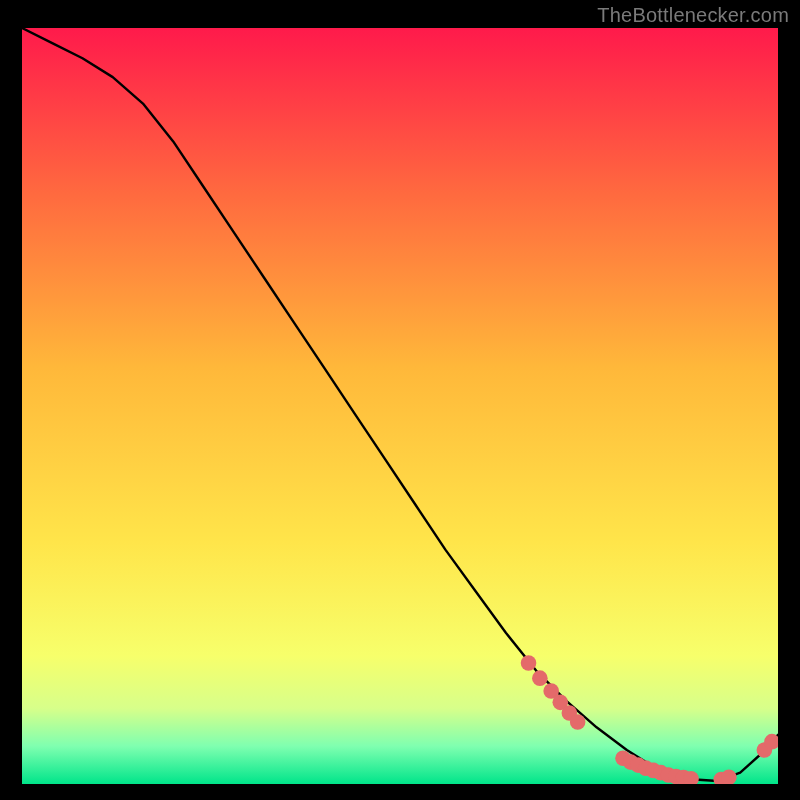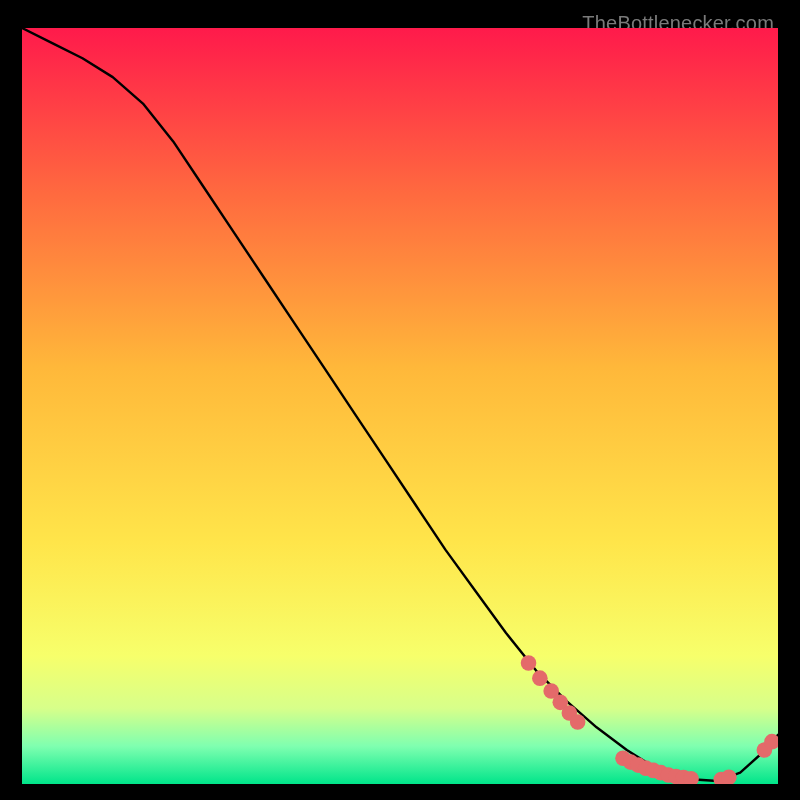--- a/index.html
+++ b/index.html
@@ -12,25 +12,24 @@
     overflow: hidden;
   }
   .wrap {
     position: relative;
     width: 800px;
     height: 800px;
   }
   .attribution {
     position: absolute;
     top: 4px;
-    right: 26px;
+    right: 11px;
     color: #7a7a7a;
     font-size: 20px;
     letter-spacing: 0.2px;
-    margin-top: 8px;
   }
   .plot {
     position: absolute;
     left: 22px;
     top: 28px;
     width: 756px;
     height: 756px;
   }
   svg { display: block; }
 </style>

